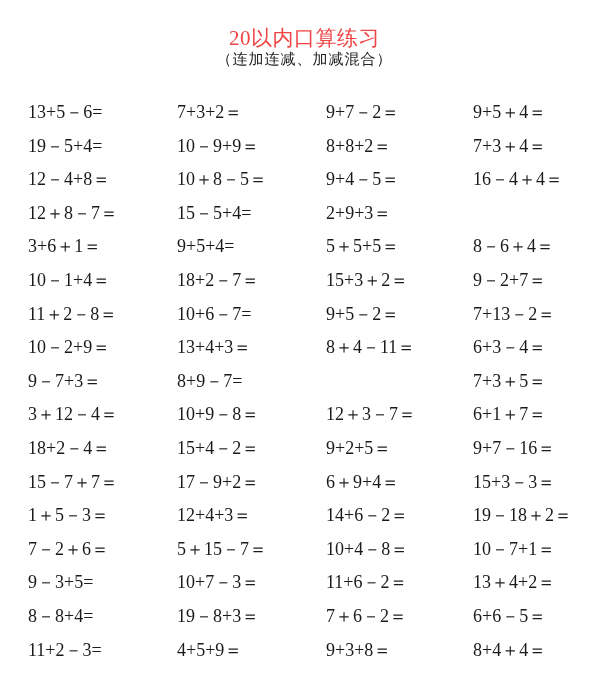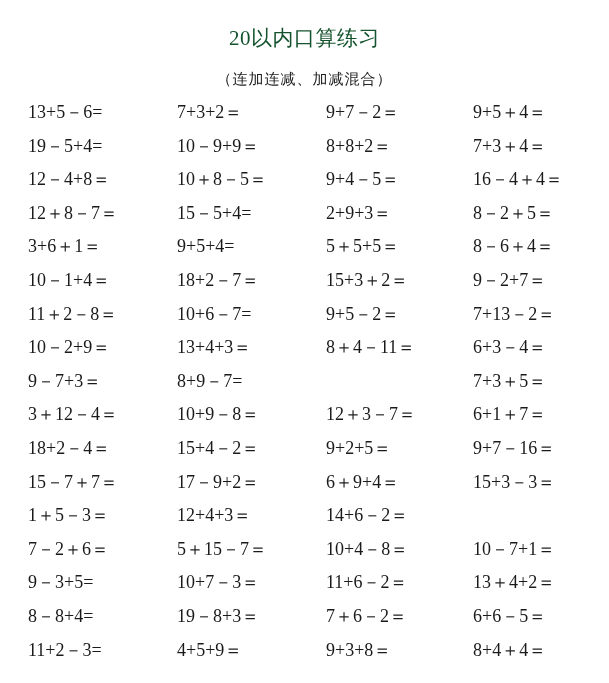--- a/index.html
+++ b/index.html
@@ -16,26 +16,26 @@
       color: #1a1a1a;
     }
     .title {
       position: absolute;
       top: 24px;
       left: 0;
       width: 609px;
       text-align: center;
       font-size: 21px;
       line-height: 28px;
-      color: #14532d;
+      color: #ef4444;
       letter-spacing: 0.5px;
     }
     .subtitle {
       position: absolute;
-      top: 68px;
+      top: 48px;
       left: 0;
       width: 609px;
       text-align: center;
       font-size: 15px;
       line-height: 22px;
       color: #222;
       letter-spacing: 1px;
       font-family: "DejaVu Serif", "Liberation Serif", serif;
     }
     .grid {
@@ -83,21 +83,20 @@
     <div class="row">
       <span class="cell c0">12－4+8＝</span>
       <span class="cell c1">10＋8－5＝</span>
       <span class="cell c2">9+4－5＝</span>
       <span class="cell c3">16－4＋4＝</span>
     </div>
     <div class="row">
       <span class="cell c0">12＋8－7＝</span>
       <span class="cell c1">15－5+4=</span>
       <span class="cell c2">2+9+3＝</span>
-      <span class="cell c3">8－2＋5＝</span>
     </div>
     <div class="row">
       <span class="cell c0">3+6＋1＝</span>
       <span class="cell c1">9+5+4=</span>
       <span class="cell c2">5＋5+5＝</span>
       <span class="cell c3">8－6＋4＝</span>
     </div>
     <div class="row">
       <span class="cell c0">10－1+4＝</span>
       <span class="cell c1">18+2－7＝</span>
@@ -136,20 +135,21 @@
     <div class="row">
       <span class="cell c0">15－7＋7＝</span>
       <span class="cell c1">17－9+2＝</span>
       <span class="cell c2">6＋9+4＝</span>
       <span class="cell c3">15+3－3＝</span>
     </div>
     <div class="row">
       <span class="cell c0">1＋5－3＝</span>
       <span class="cell c1">12+4+3＝</span>
       <span class="cell c2">14+6－2＝</span>
+      <span class="cell c3">19－18＋2＝</span>
     </div>
     <div class="row">
       <span class="cell c0">7－2＋6＝</span>
       <span class="cell c1">5＋15－7＝</span>
       <span class="cell c2">10+4－8＝</span>
       <span class="cell c3">10－7+1＝</span>
     </div>
     <div class="row">
       <span class="cell c0">9－3+5=</span>
       <span class="cell c1">10+7－3＝</span>

